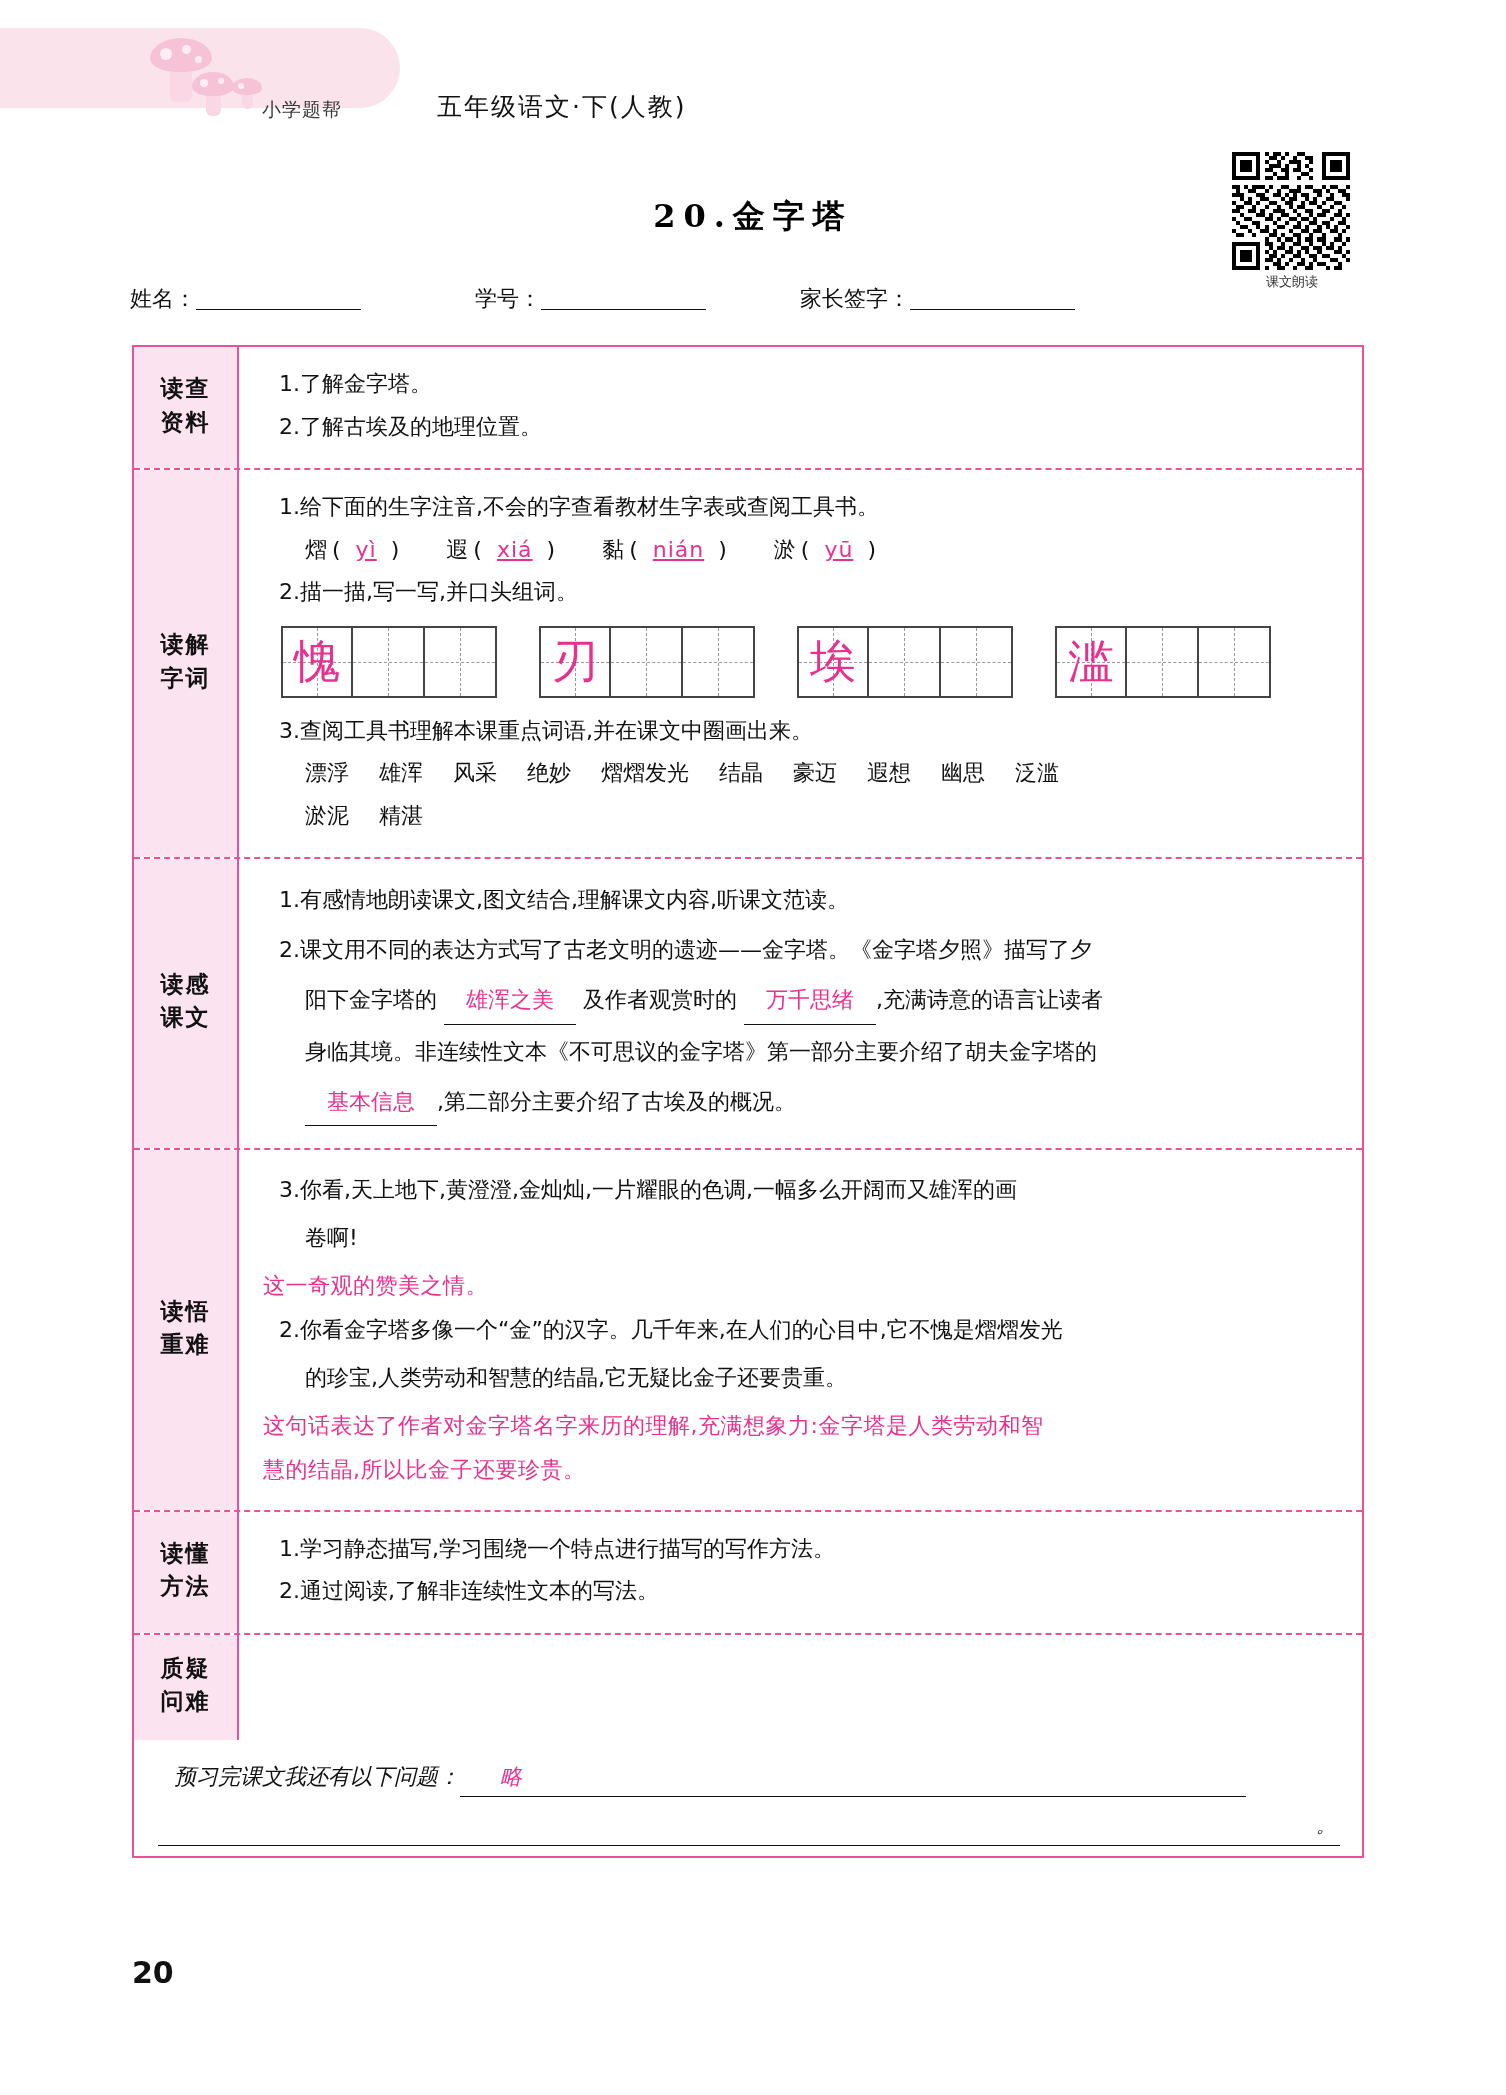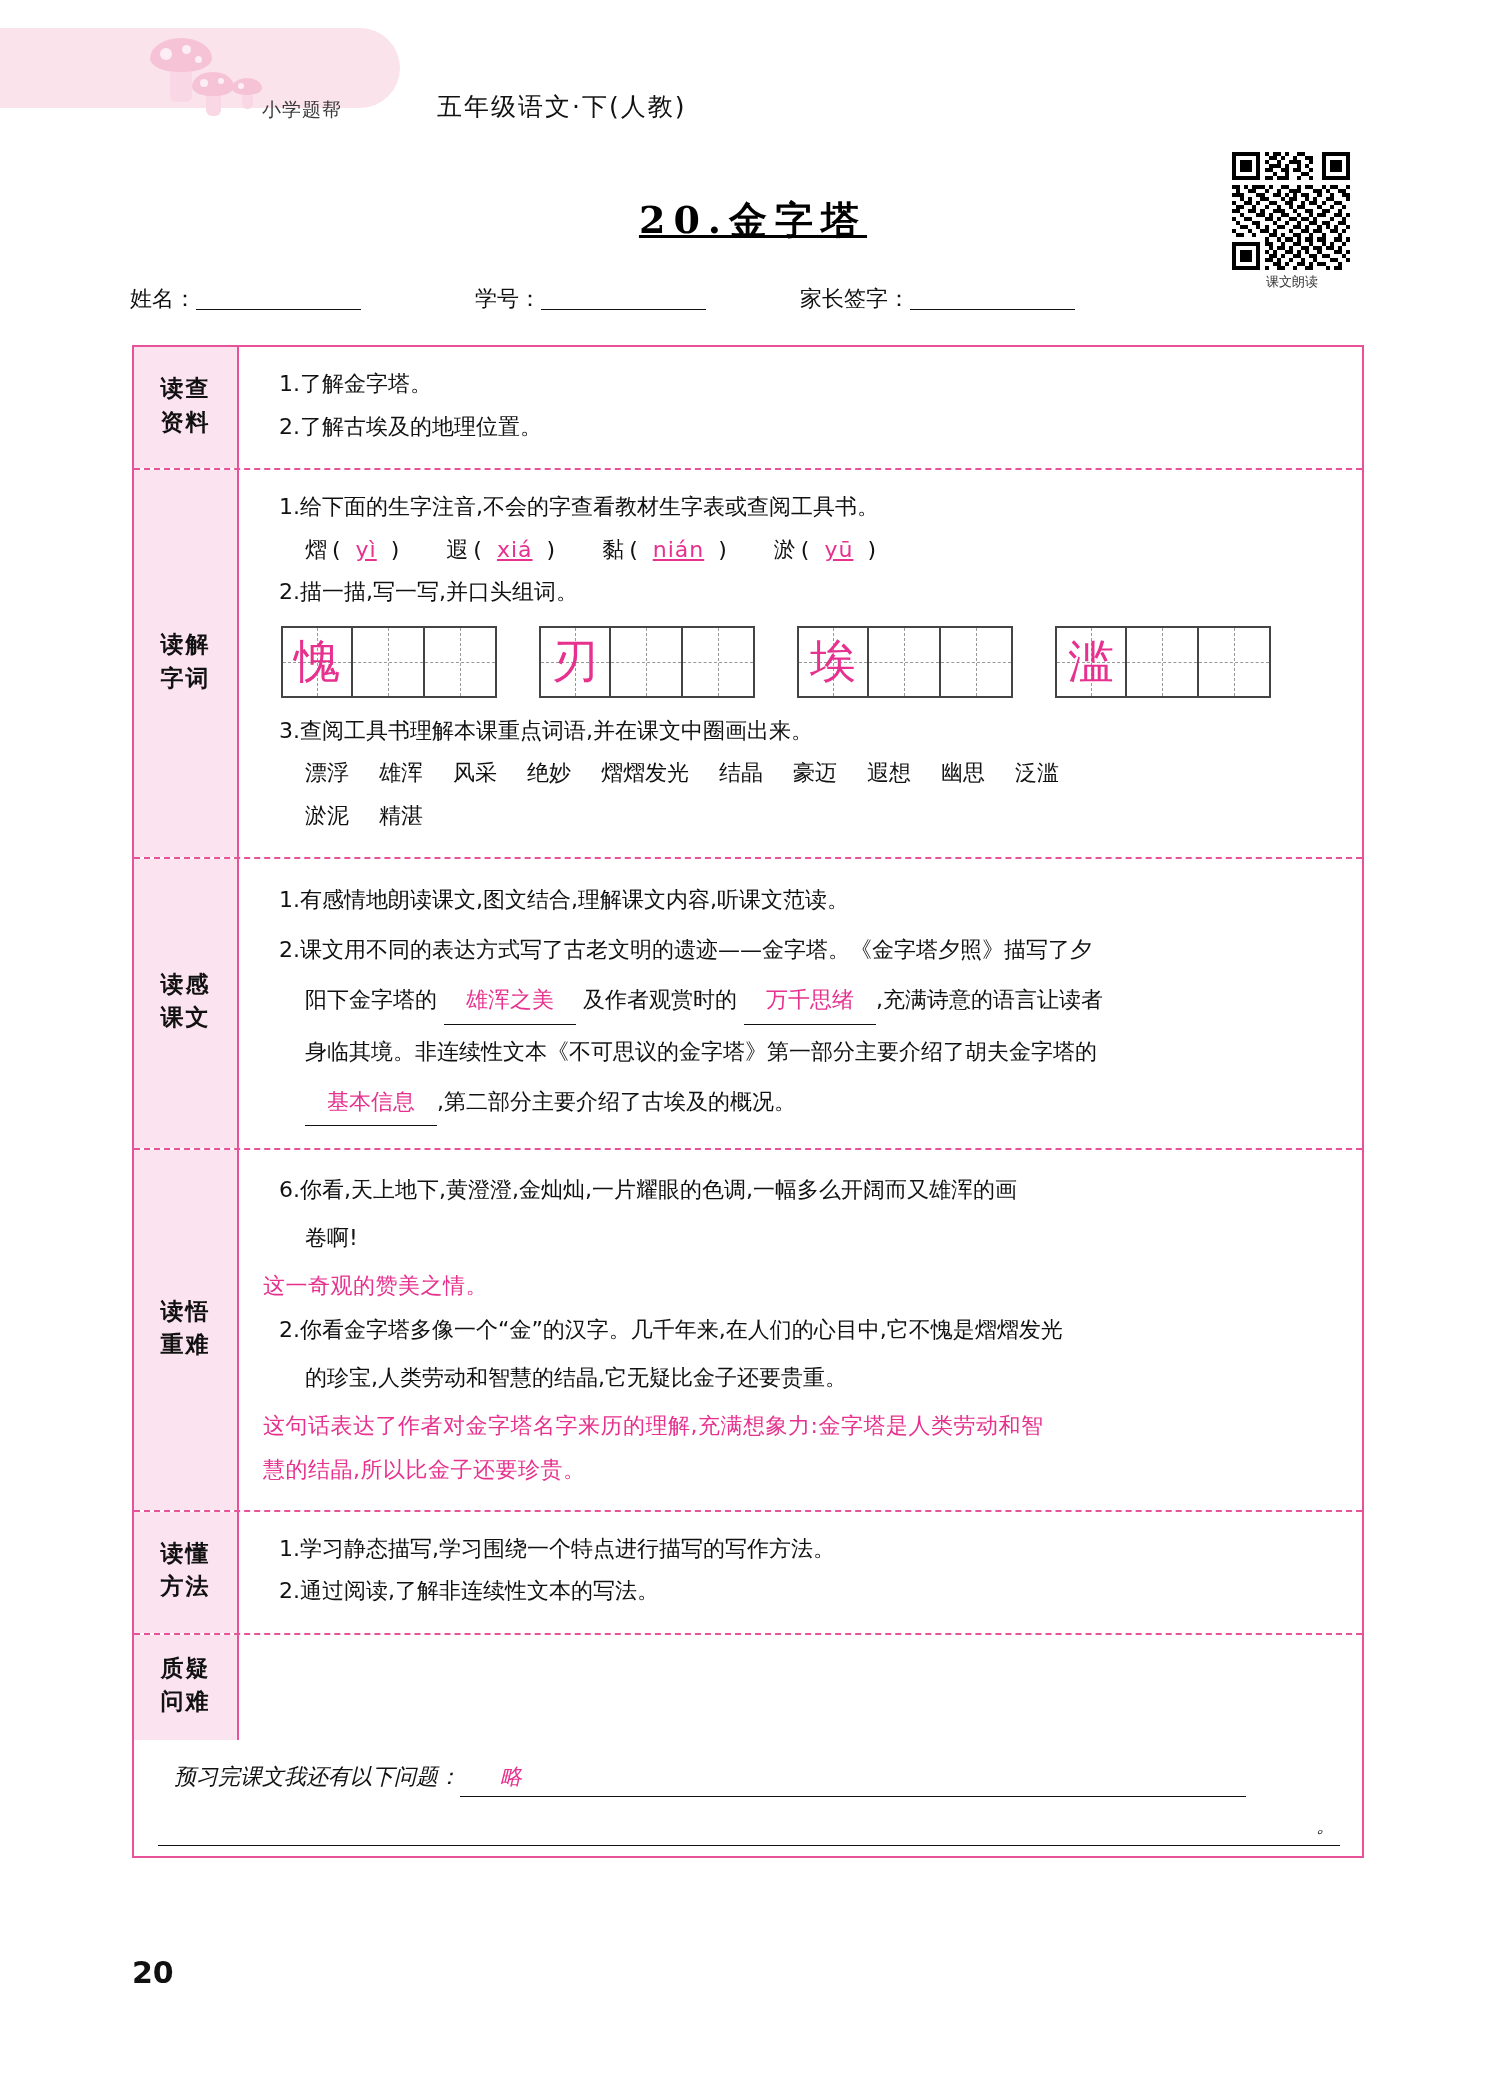--- a/index.html
+++ b/index.html
@@ -34,22 +34,22 @@
     font-family:"DejaVu Sans", sans-serif;
   }
   .subject {
     position:absolute; left:437px; top:90px;
     font-size:25px; letter-spacing:2px; color:#111;
     font-family:"DejaVu Sans", sans-serif;
   }
   
   .title {
     position:absolute; top:195px; left:0; width:1506px;
-    text-align:center; font-size:38px; letter-spacing:8px;
-    font-family:"DejaVu Serif", serif; font-weight:700; color:#000;text-decoration:underline;
+    text-align:center; font-size:32px; letter-spacing:8px;
+    font-family:"DejaVu Serif", serif; font-weight:700; color:#000;
   }
   
   .qr-wrap { position:absolute; left:1232px; top:152px; width:120px; text-align:center; }
   .qr { width:118px; height:118px; display:block; }
   .qr-label { font-size:13px; margin-top:3px; color:#333; font-family:"DejaVu Sans", sans-serif; }
   
   .name-row {
     position:absolute; top:284px; left:130px; width:1090px;
     font-size:22px; font-family:"DejaVu Sans", sans-serif; color:#111;
   }
@@ -506,21 +506,21 @@
       </p>
     </div>
   </div>
 
   <div class="row">
     <div class="lab">
       <span>读悟</span>
       <span>重难</span>
     </div>
     <div class="cell" style="line-height:2.0;">
-      <p>6.你看,天上地下,黄澄澄,金灿灿,一片耀眼的色调,一幅多么开阔而又雄浑的画</p>
+      <p>3.你看,天上地下,黄澄澄,金灿灿,一片耀眼的色调,一幅多么开阔而又雄浑的画</p>
       <p class="indent">卷啊!</p>
       <div class="hand">
         <p>这一奇观的赞美之情。</p>
       </div>
       <p>2.你看金字塔多像一个“金”的汉字。几千年来,在人们的心目中,它不愧是熠熠发光</p>
       <p class="indent">的珍宝,人类劳动和智慧的结晶,它无疑比金子还要贵重。</p>
       <div class="hand">
         <p>这句话表达了作者对金字塔名字来历的理解,充满想象力:金字塔是人类劳动和智</p>
         <p>慧的结晶,所以比金子还要珍贵。</p>
       </div>

